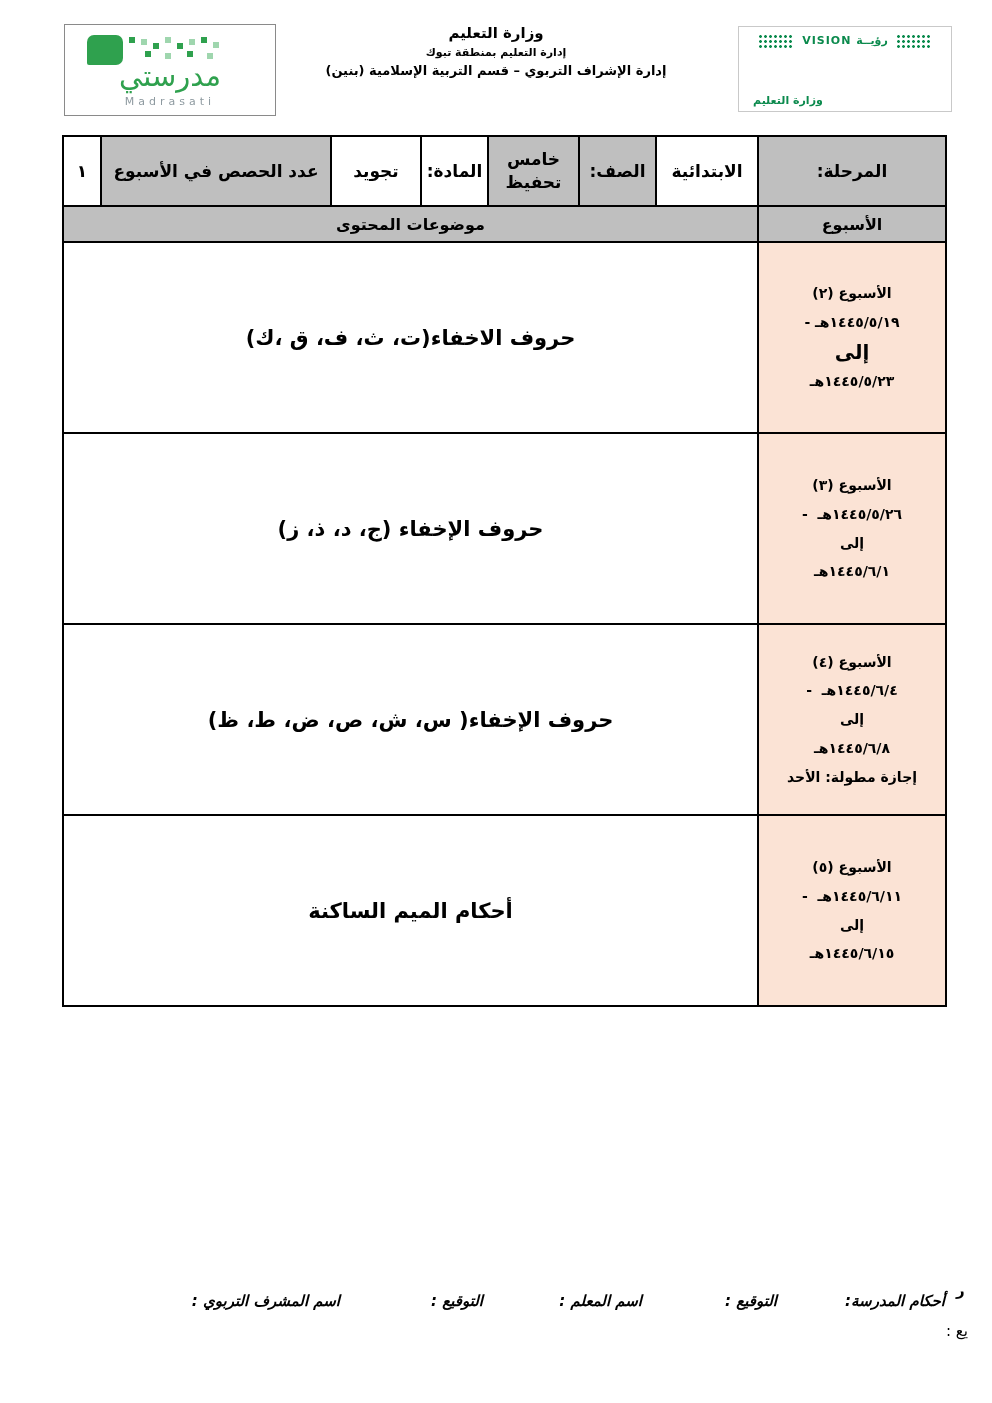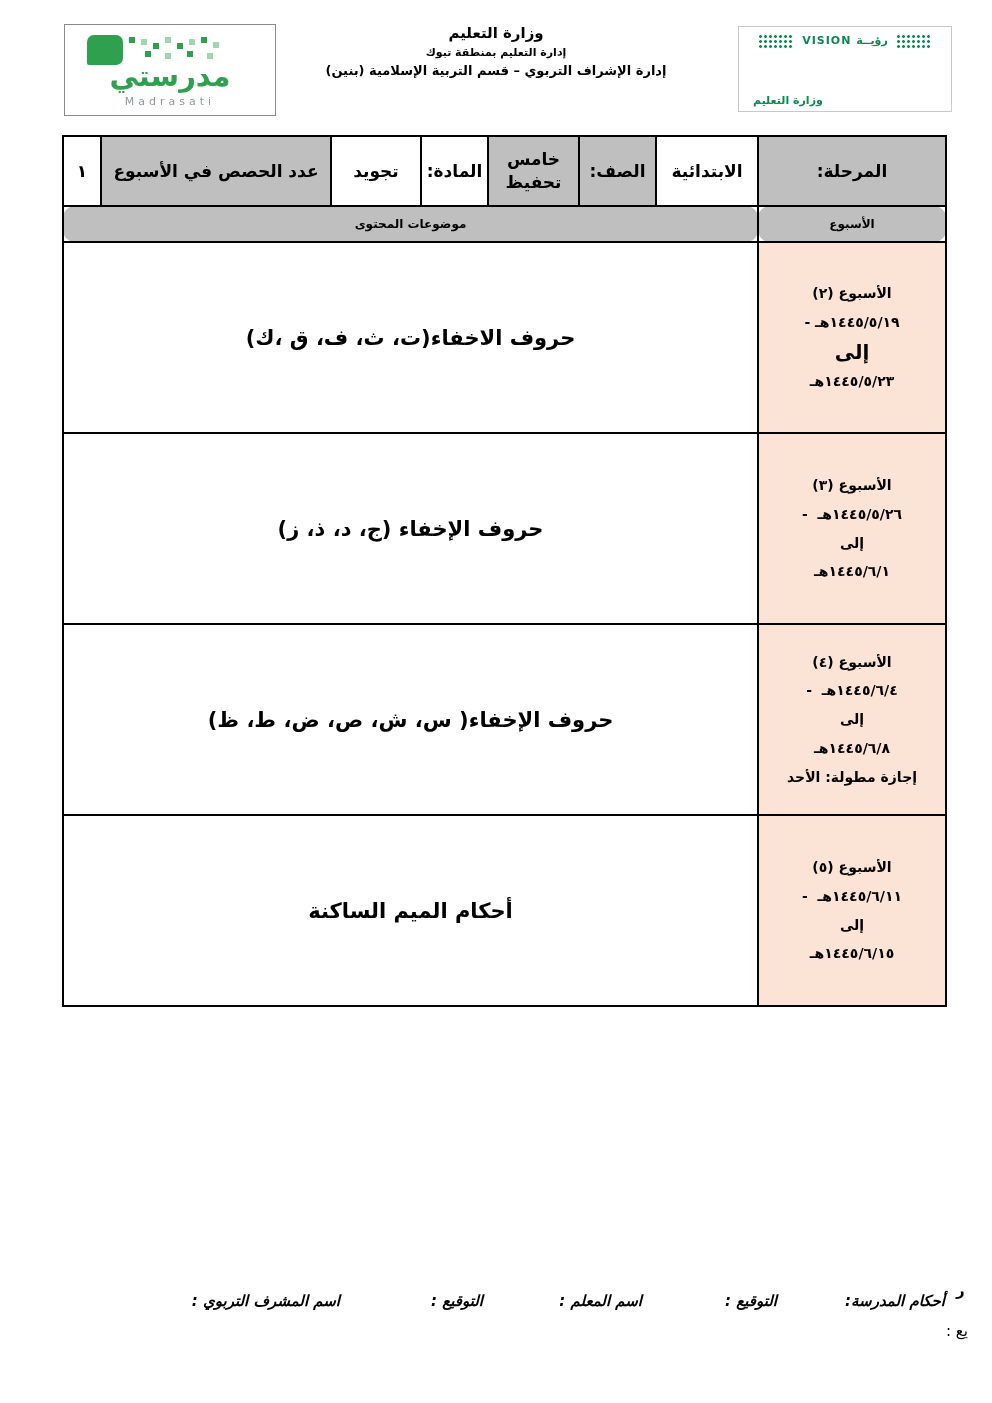--- a/index.html
+++ b/index.html
@@ -21,21 +21,21 @@
   }
   .m-flag::after {
     content:""; position:absolute; left:42px; top:2px; width:6px; height:6px; background:#2fa14e;
     box-shadow: 12px 2px 0 #9fd6ae, 24px 6px 0 #2fa14e, 36px 0 0 #9fd6ae,
                 48px 6px 0 #2fa14e, 60px 2px 0 #9fd6ae, 72px 0 0 #2fa14e,
                 84px 5px 0 #9fd6ae, 16px 14px 0 #2fa14e, 36px 16px 0 #9fd6ae,
                 58px 14px 0 #2fa14e, 78px 16px 0 #9fd6ae;
   }
   .m-ar {
     position:absolute; left:0; right:0; top:34px; text-align:center;
-    color:#2fa14e; font-size:29px; font-weight:bold; direction:rtl;
+    color:#2fa14e; font-size:29px; font-weight:normal; direction:rtl;
   }
   .m-en {
     position:absolute; left:0; right:0; top:70px; text-align:center;
     color:#8e9aa0; font-size:11px; letter-spacing:4px;
   }
 
   .ministry {
     position:absolute; left:286px; top:24px; width:420px;
     text-align:center; direction:rtl; font-weight:bold; color:#000;
   }
@@ -66,21 +66,21 @@
     border-collapse:collapse; direction:rtl; table-layout:fixed;
   }
   .plan td {
     border:2px solid #000; text-align:center; vertical-align:middle;
     font-weight:bold; color:#000; padding:2px; overflow:hidden;
   }
   .plan td.gray { background:#bfbfbf; }
   .plan tr.info { height:70px; }
   .plan tr.info td { font-size:17px; line-height:1.35; }
   .plan tr.heads { height:36px; }
-  .plan tr.heads td { font-size:12px;border-radius:12px; }
+  .plan tr.heads td { font-size:16px; }
   .plan tr.body { height:191px; }
   td.week { background:#fbe3d5; font-size:14px; }
   .week .wline { line-height:2.05; white-space:pre; direction:rtl; }
   .week .ila-big { font-size:20px; line-height:1.5; }
   .week .note { line-height:2.05; }
   td.content { background:#fff; font-size:21px; }
 
   
   .footer {
     position:absolute; top:1292px; left:0; width:992px; height:28px;

